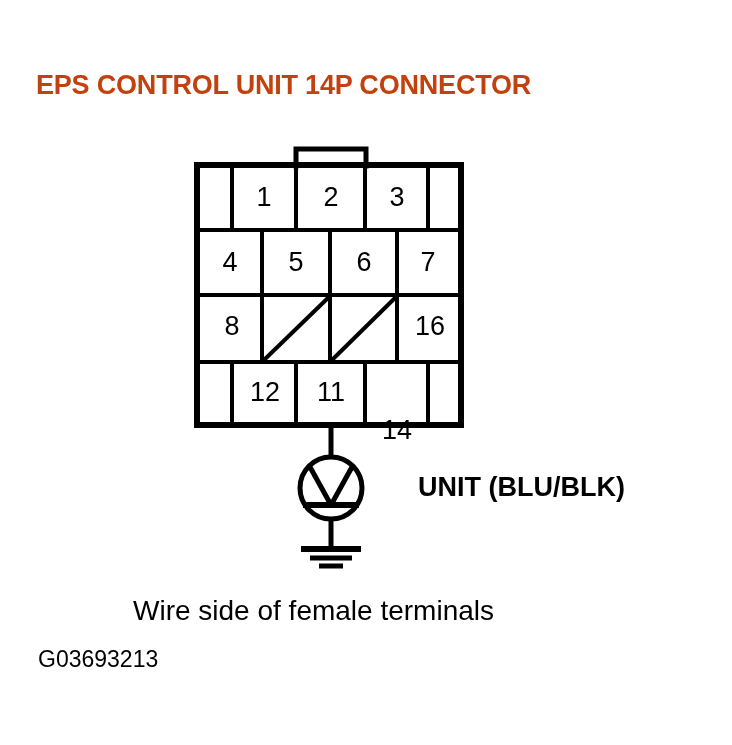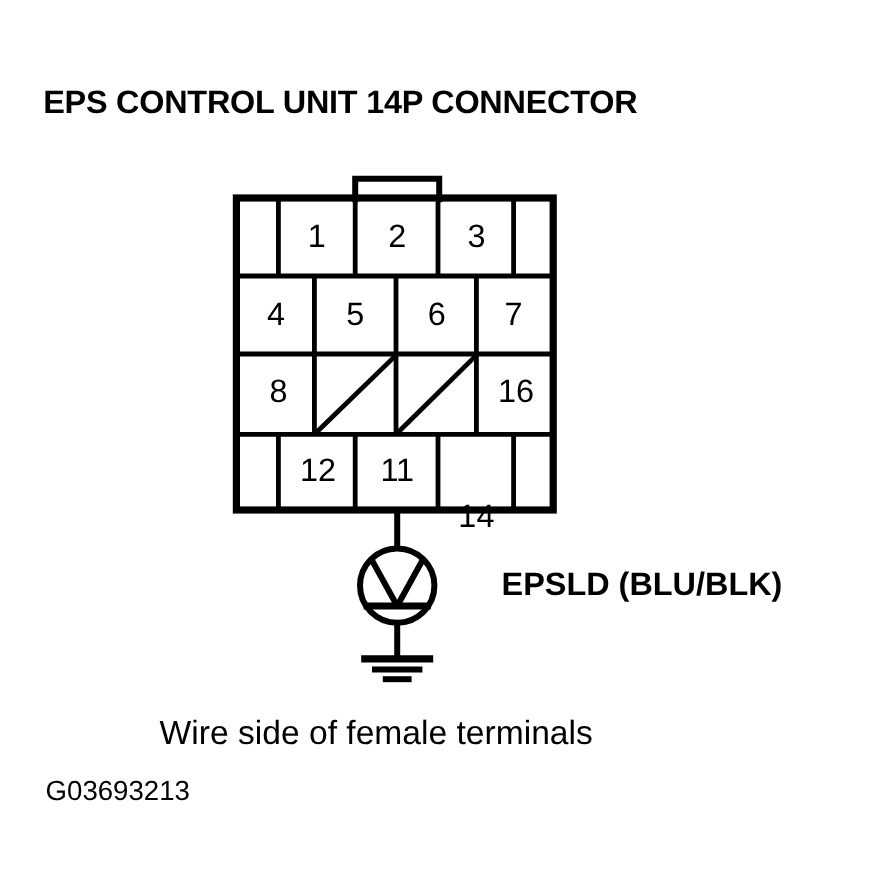--- a/index.html
+++ b/index.html
@@ -19,21 +19,21 @@
 
   
   #title {
     position: absolute;
     left: 36px;
     top: 70px;
     font-size: 27px;
     font-weight: bold;
     letter-spacing: -0.2px;
     white-space: nowrap;
-    color: #000000;
+    color: #c2410c;
   }
 
   
   #connector-svg {
     position: absolute;
     left: 0;
     top: 0;
     width: 732px;
     height: 745px;
   }
@@ -162,19 +162,19 @@
   <div class="term-num" style="left:349px; top:249px; width:30px;">6</div>
   <div class="term-num" style="left:413px; top:249px; width:30px;">7</div>
 
   <div class="term-num" style="left:217px; top:313px; width:30px;">8</div>
   <div class="term-num" style="left:410px; top:313px; width:40px;">16</div>
 
   <div class="term-num" style="left:245px; top:379px; width:40px;">12</div>
   <div class="term-num" style="left:311px; top:379px; width:40px;">11</div>
   <div class="term-num" style="left:377px; top:379px; width:40px;margin-top:38px;">14</div>
 
-  <div id="epsld-label">EPSLD (BLU/BLK)</div>
+  <div id="epsld-label">UNIT (BLU/BLK)</div>
 
   <div id="caption">Wire side of female terminals</div>
 
   <div id="figure-id">G03693213</div>
 
 </div>
 
 </body></html>

